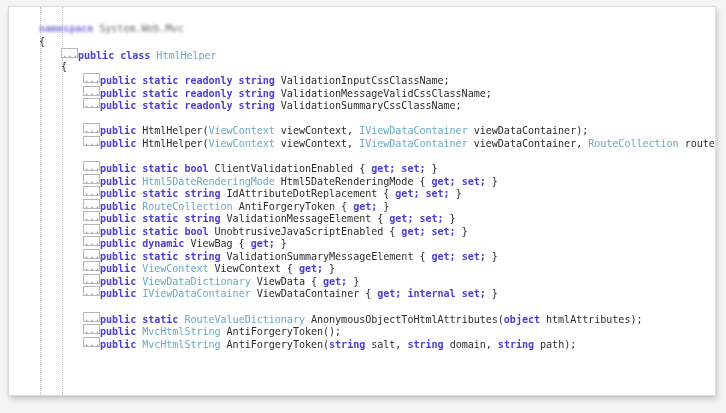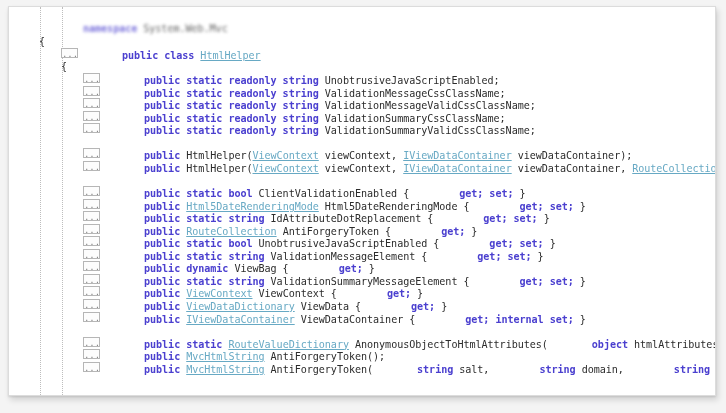--- a/index.html
+++ b/index.html
@@ -52,22 +52,22 @@
     color: #2b2b2b;
     letter-spacing: -0.05px;
   }
 
   .code-line .txt {
     position: relative;
     display: inline;
   }
 
   
-  .kw   { color: #4a3fcf; font-weight: bold; margin-left: 44px; }
-  .typ  { color: #67a9c4; text-decoration: underline; }
+  .kw   { color: #4a3fcf; font-weight: bold; }
+  .typ  { color: #67a9c4; }
   .id   { color: #2b2b2b; }
   .pun  { color: #2b2b2b; }
 
   
   .blurred {
     filter: blur(1.35px);
     opacity: 0.72;
   }
 
   
@@ -121,35 +121,33 @@
     <div id="code-area">
       <div class="indent-guides">
           <div class="guide" style="left: 31px;"></div>
           <div class="guide" style="left: 53px;"></div>
         </div>
       <div id="lines-wrap" style="top: 16px;">
           <div class="code-line blurred" id="line-namespace"><span style="display: inline-block; width: 30px;"></span><span class="txt"><span class="kw">namespace</span><span class="pun"> </span><span class="id">System.Web.Mvc</span></span></div>
           <div class="code-line" id="line-open-brace-namespace"><span style="display: inline-block; width: 30px;"></span><span class="txt"><span class="pun">{</span></span></div>
           <div class="code-line" id="line-class-htmlhelper"><span style="display: inline-block; width: 52px;"></span><span class="ellipsis-box">...</span><span class="txt"><span class="kw">public class </span><span class="typ">HtmlHelper</span></span></div>
           <div class="code-line" id="line-open-brace-class"><span style="display: inline-block; width: 52px;"></span><span class="txt"><span class="pun">{</span></span></div>
-          <div class="code-line" id="line-field-validationinputcssclassname"><span style="display: inline-block; width: 74px;"></span><span class="ellipsis-box">...</span><span class="txt"><span class="kw">public static readonly string </span><span class="id">UnobtrusiveJavaScriptEnabled;</span></span></div>
-          <div class="code-line" id="line-field-validationmessagecssclassname"><span style="display: inline-block; width: 74px;"></span><span class="ellipsis-box">...</span><span class="txt"><span class="kw">public static readonly string </span><span class="id">ValidationMessageCssClassName;</span></span></div>
+          <div class="code-line" id="line-field-validationinputcssclassname"><span style="display: inline-block; width: 74px;"></span><span class="ellipsis-box">...</span><span class="txt"><span class="kw">public static readonly string </span><span class="id">ValidationInputCssClassName;</span></span></div>
           <div class="code-line" id="line-field-validationmessagevalidcssclassname"><span style="display: inline-block; width: 74px;"></span><span class="ellipsis-box">...</span><span class="txt"><span class="kw">public static readonly string </span><span class="id">ValidationMessageValidCssClassName;</span></span></div>
           <div class="code-line" id="line-field-validationsummarycssclassname"><span style="display: inline-block; width: 74px;"></span><span class="ellipsis-box">...</span><span class="txt"><span class="kw">public static readonly string </span><span class="id">ValidationSummaryCssClassName;</span></span></div>
-          <div class="code-line" id="line-field-validationsummaryvalidcssclassname"><span style="display: inline-block; width: 74px;"></span><span class="ellipsis-box">...</span><span class="txt"><span class="kw">public static readonly string </span><span class="id">ValidationSummaryValidCssClassName;</span></span></div>
           <div class="code-line" id="line-blank-1"><span style="display: inline-block; width: 74px;"></span><span class="txt"></span></div>
           <div class="code-line" id="line-ctor-htmlhelper-2"><span style="display: inline-block; width: 74px;"></span><span class="ellipsis-box">...</span><span class="txt"><span class="kw">public </span><span class="id">HtmlHelper(</span><span class="typ">ViewContext</span><span class="id"> viewContext, </span><span class="typ">IViewDataContainer</span><span class="id"> viewDataContainer);</span></span></div>
           <div class="code-line" id="line-ctor-htmlhelper-3"><span style="display: inline-block; width: 74px;"></span><span class="ellipsis-box">...</span><span class="txt"><span class="kw">public </span><span class="id">HtmlHelper(</span><span class="typ">ViewContext</span><span class="id"> viewContext, </span><span class="typ">IViewDataContainer</span><span class="id"> viewDataContainer, </span><span class="typ">RouteCollection</span><span class="id"> routeCollection);</span></span></div>
           <div class="code-line" id="line-blank-2"><span style="display: inline-block; width: 74px;"></span><span class="txt"></span></div>
           <div class="code-line" id="line-prop-clientvalidationenabled"><span style="display: inline-block; width: 74px;"></span><span class="ellipsis-box">...</span><span class="txt"><span class="kw">public static bool </span><span class="id">ClientValidationEnabled { </span><span class="kw">get; set; </span><span class="id">}</span></span></div>
           <div class="code-line" id="line-prop-html5daterenderingmode"><span style="display: inline-block; width: 74px;"></span><span class="ellipsis-box">...</span><span class="txt"><span class="kw">public </span><span class="typ">Html5DateRenderingMode</span><span class="id"> Html5DateRenderingMode { </span><span class="kw">get; set; </span><span class="id">}</span></span></div>
           <div class="code-line" id="line-prop-idattributedotreplacement"><span style="display: inline-block; width: 74px;"></span><span class="ellipsis-box">...</span><span class="txt"><span class="kw">public static string </span><span class="id">IdAttributeDotReplacement { </span><span class="kw">get; set; </span><span class="id">}</span></span></div>
           <div class="code-line" id="line-prop-routecollection"><span style="display: inline-block; width: 74px;"></span><span class="ellipsis-box">...</span><span class="txt"><span class="kw">public </span><span class="typ">RouteCollection</span><span class="id"> AntiForgeryToken { </span><span class="kw">get; </span><span class="id">}</span></span></div>
+          <div class="code-line" id="line-prop-validationmessageelement"><span style="display: inline-block; width: 74px;"></span><span class="ellipsis-box">...</span><span class="txt"><span class="kw">public static string </span><span class="id">ValidationMessageElement { </span><span class="kw">get; set; </span><span class="id">}</span></span></div>
           <div class="code-line" id="line-prop-unobtrusivejavascriptenabled"><span style="display: inline-block; width: 74px;"></span><span class="ellipsis-box">...</span><span class="txt"><span class="kw">public static bool </span><span class="id">UnobtrusiveJavaScriptEnabled { </span><span class="kw">get; set; </span><span class="id">}</span></span></div>
-          <div class="code-line" id="line-prop-validationmessageelement"><span style="display: inline-block; width: 74px;"></span><span class="ellipsis-box">...</span><span class="txt"><span class="kw">public static string </span><span class="id">ValidationMessageElement { </span><span class="kw">get; set; </span><span class="id">}</span></span></div>
           <div class="code-line" id="line-prop-viewbag"><span style="display: inline-block; width: 74px;"></span><span class="ellipsis-box">...</span><span class="txt"><span class="kw">public dynamic </span><span class="id">ViewBag { </span><span class="kw">get; </span><span class="id">}</span></span></div>
           <div class="code-line" id="line-prop-validationsummarymessageelement"><span style="display: inline-block; width: 74px;"></span><span class="ellipsis-box">...</span><span class="txt"><span class="kw">public static string </span><span class="id">ValidationSummaryMessageElement { </span><span class="kw">get; set; </span><span class="id">}</span></span></div>
           <div class="code-line" id="line-prop-viewcontext"><span style="display: inline-block; width: 74px;"></span><span class="ellipsis-box">...</span><span class="txt"><span class="kw">public </span><span class="typ">ViewContext</span><span class="id"> ViewContext { </span><span class="kw">get; </span><span class="id">}</span></span></div>
           <div class="code-line" id="line-prop-viewdata"><span style="display: inline-block; width: 74px;"></span><span class="ellipsis-box">...</span><span class="txt"><span class="kw">public </span><span class="typ">ViewDataDictionary</span><span class="id"> ViewData { </span><span class="kw">get; </span><span class="id">}</span></span></div>
           <div class="code-line" id="line-prop-viewdatacontainer"><span style="display: inline-block; width: 74px;"></span><span class="ellipsis-box">...</span><span class="txt"><span class="kw">public </span><span class="typ">IViewDataContainer</span><span class="id"> ViewDataContainer { </span><span class="kw">get; internal set; </span><span class="id">}</span></span></div>
           <div class="code-line" id="line-blank-3"><span style="display: inline-block; width: 74px;"></span><span class="txt"></span></div>
           <div class="code-line" id="line-method-anonymousobjecttohtmlattributes"><span style="display: inline-block; width: 74px;"></span><span class="ellipsis-box">...</span><span class="txt"><span class="kw">public static </span><span class="typ">RouteValueDictionary</span><span class="id"> AnonymousObjectToHtmlAttributes(</span><span class="kw">object</span><span class="id"> htmlAttributes);</span></span></div>
           <div class="code-line" id="line-method-antiforgerytoken-0"><span style="display: inline-block; width: 74px;"></span><span class="ellipsis-box">...</span><span class="txt"><span class="kw">public </span><span class="typ">MvcHtmlString</span><span class="id"> AntiForgeryToken();</span></span></div>
           <div class="code-line" id="line-method-antiforgerytoken-3"><span style="display: inline-block; width: 74px;"></span><span class="ellipsis-box">...</span><span class="txt"><span class="kw">public </span><span class="typ">MvcHtmlString</span><span class="id"> AntiForgeryToken(</span><span class="kw">string</span><span class="id"> salt, </span><span class="kw">string</span><span class="id"> domain, </span><span class="kw">string</span><span class="id"> path);</span></span></div>
         </div>

